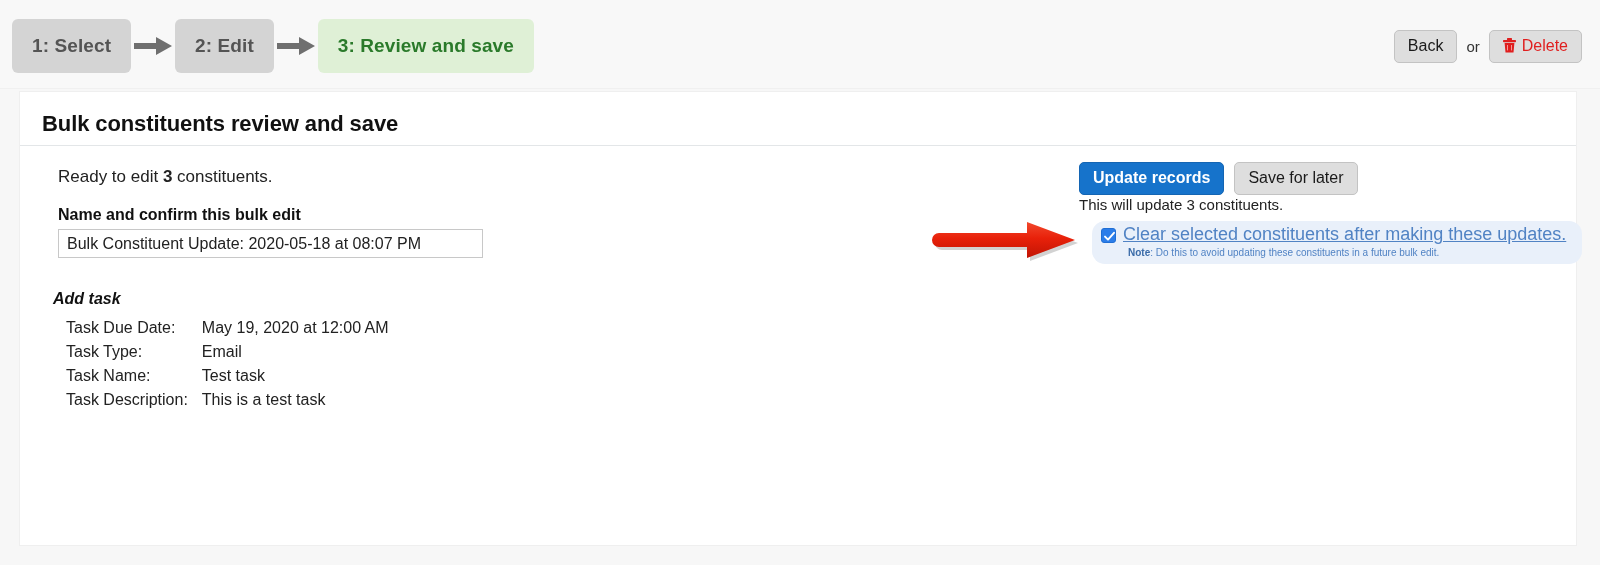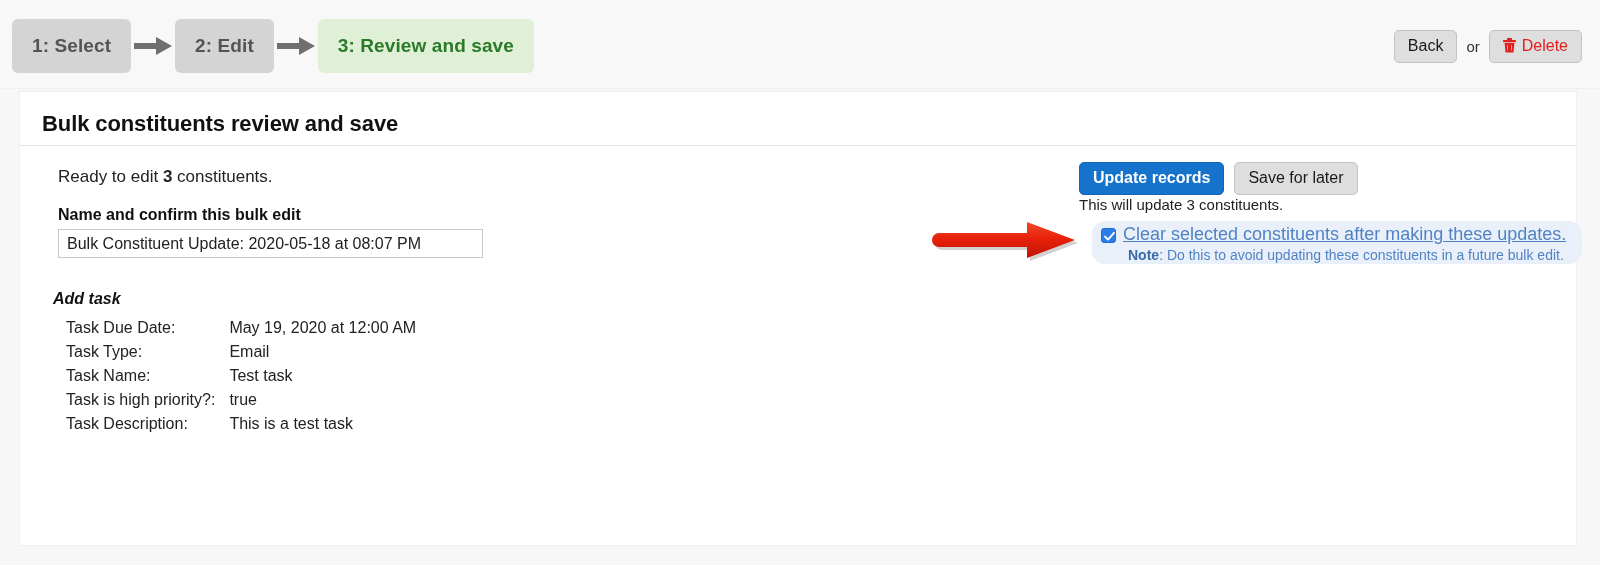--- a/index.html
+++ b/index.html
@@ -171,21 +171,21 @@
     border: 1px solid #1f6ed4;
   }
   .cb svg { position: absolute; left: 1px; top: 1px; display: block; }
   .callout-link {
     position: absolute; left: 31px; top: 3px;
     font-size: 18px;
     color: #5183c4;
   }
   .callout-note {
     position: absolute; left: 36px; top: 26px;
-    font-size: 14px;
+    font-size: 10px;
     color: #5183c4;
   }
   .callout-note b { color: #3a6ba8; font-weight: bold; }
 
   
   .anno-arrow {
     position: absolute;
     left: 928px; top: 216px;
     width: 152px; height: 52px;
     pointer-events: none;
@@ -260,24 +260,20 @@
         </tr>
         <tr>
           <td class="k">Task Type:</td>
           <td class="v">Email</td>
         </tr>
         <tr>
           <td class="k">Task Name:</td>
           <td class="v">Test task</td>
         </tr>
         <tr>
-          <td class="k">Task is high priority?:</td>
-          <td class="v">true</td>
-        </tr>
-        <tr>
           <td class="k">Task Description:</td>
           <td class="v">This is a test task</td>
         </tr>
       </tbody>
     </table>
 
     <div class="right-actions">
       <button class="btn-primary">Update records</button>
       <button class="btn btn-grey">Save for later</button>
     </div>

